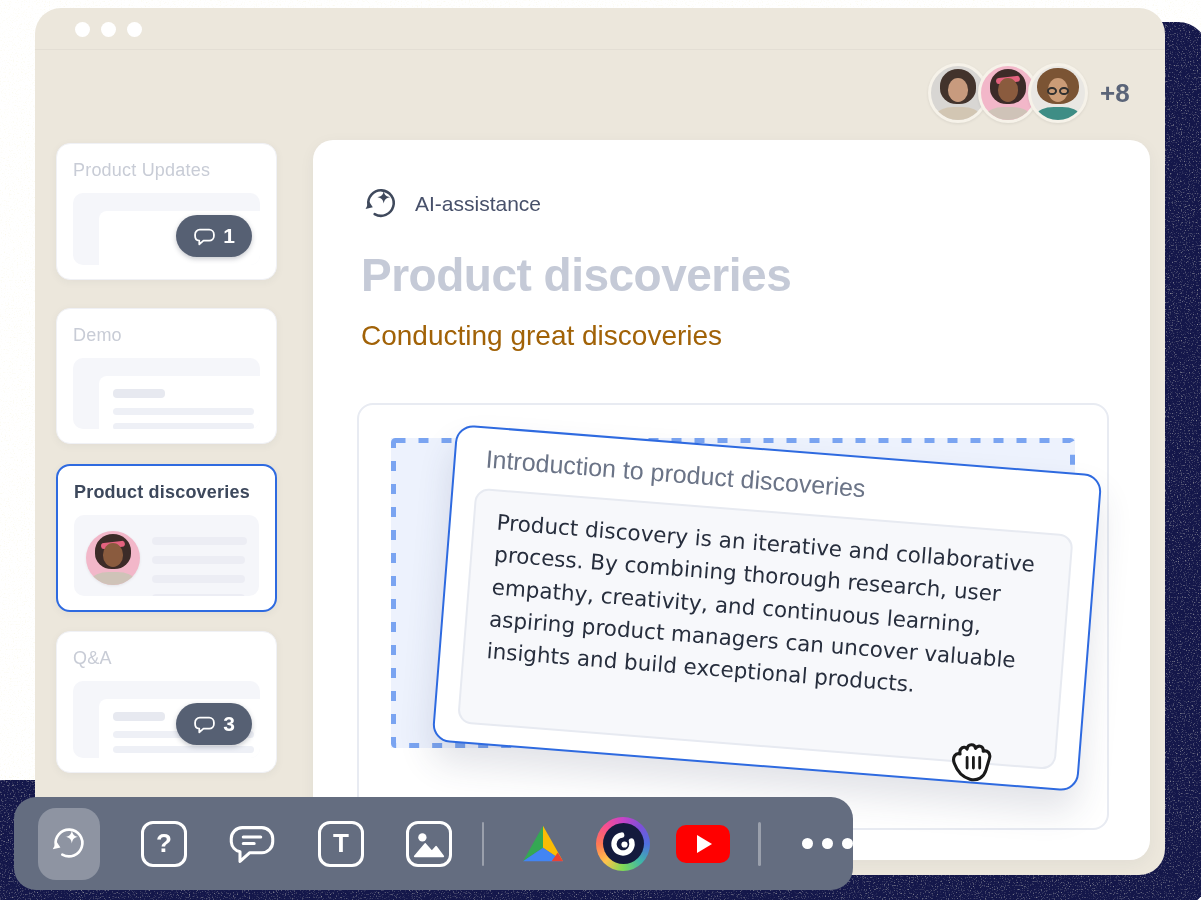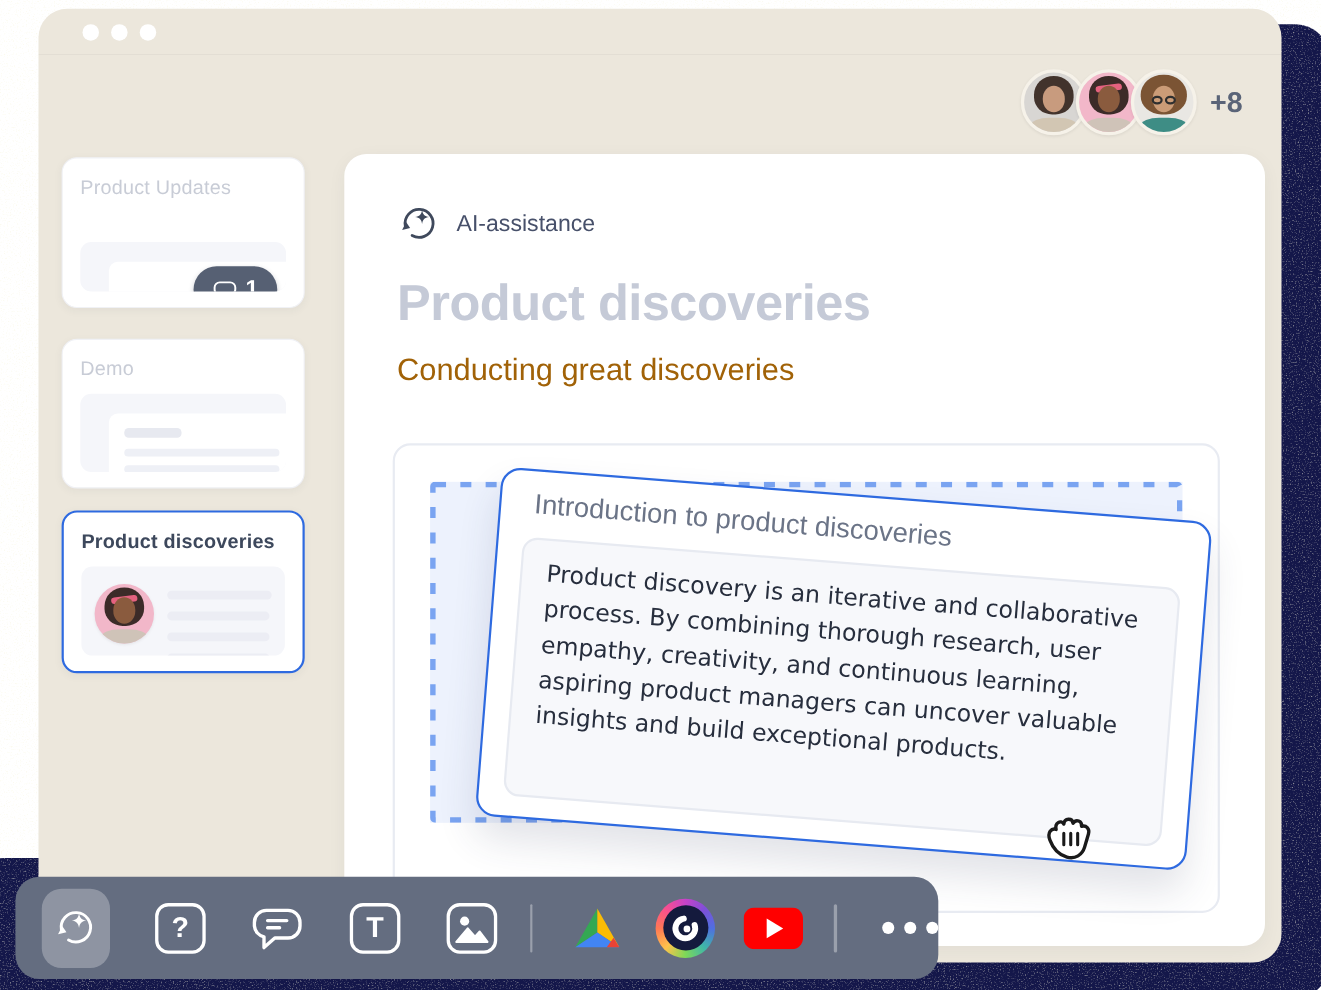--- a/index.html
+++ b/index.html
@@ -137,21 +137,21 @@
         <div class="glasses">
             <i></i>
             <i></i>
           </div>
         <div class="body"></div>
       </div>
       <div class="overflow-label">+8</div>
     </div>
   </div>
 
-  <div class="side-card" style="top:143px;height:137px;gap:27px;">
+  <div class="side-card" style="top:143px;height:137px;">
     <div class="sc-title">Product Updates</div>
     <div class="thumb">
       <div class="thumb-inner"></div>
       <div class="badge">
         <svg width="23" height="23" viewBox="0 0 44 44">
           <path d="M13 9 H31 A9 9 0 0 1 40 18 V21 A9 9 0 0 1 31 30 H20 L12 37 V30 A9 9 0 0 1 4 21 V18 A9 9 0 0 1 13 9 Z" fill="none" stroke="#ffffff" stroke-width="3.4" stroke-linejoin="round"></path>
         </svg>
         <span class="cnt">1</span>
       </div>
     </div>
@@ -180,20 +180,37 @@
       </div>
       <div class="t-lines">
         <div class="ph-line l1"></div>
         <div class="ph-line"></div>
         <div class="ph-line"></div>
         <div class="ph-line"></div>
       </div>
     </div>
   </div>
 
+  <div class="side-card" style="top:631px;height:142px;">
+    <div class="sc-title">Q&amp;A</div>
+    <div class="thumb">
+      <div class="thumb-inner">
+        <div class="ph-line short"></div>
+        <div class="ph-line"></div>
+        <div class="ph-line"></div>
+
+      </div>
+      <div class="badge">
+        <svg width="23" height="23" viewBox="0 0 44 44">
+          <path d="M13 9 H31 A9 9 0 0 1 40 18 V21 A9 9 0 0 1 31 30 H20 L12 37 V30 A9 9 0 0 1 4 21 V18 A9 9 0 0 1 13 9 Z" fill="none" stroke="#ffffff" stroke-width="3.4" stroke-linejoin="round"></path>
+        </svg>
+        <span class="cnt">3</span>
+      </div>
+    </div>
+  </div>
 
   <div class="main-panel">
     <div class="ai-row">
       <svg width="40" height="40" viewBox="0 0 44 44">
         <path d="M8.2 23.4 A14 14 0 1 1 15 33.1" fill="none" stroke="#3f495c" stroke-width="2.8" stroke-linecap="round"></path>
         <path d="M5 27.5 L13 25.7 L9 19.6 Z" fill="#3f495c"></path>
         <path d="M25 7.5 C25.7 12 27.5 13.8 32 14.5 C27.5 15.2 25.7 17 25 21.5 C24.3 17 22.5 15.2 18 14.5 C22.5 13.8 24.3 12 25 7.5 Z" fill="#3f495c"></path>
       </svg>
       <span class="ai-label">AI-assistance</span>
     </div>

